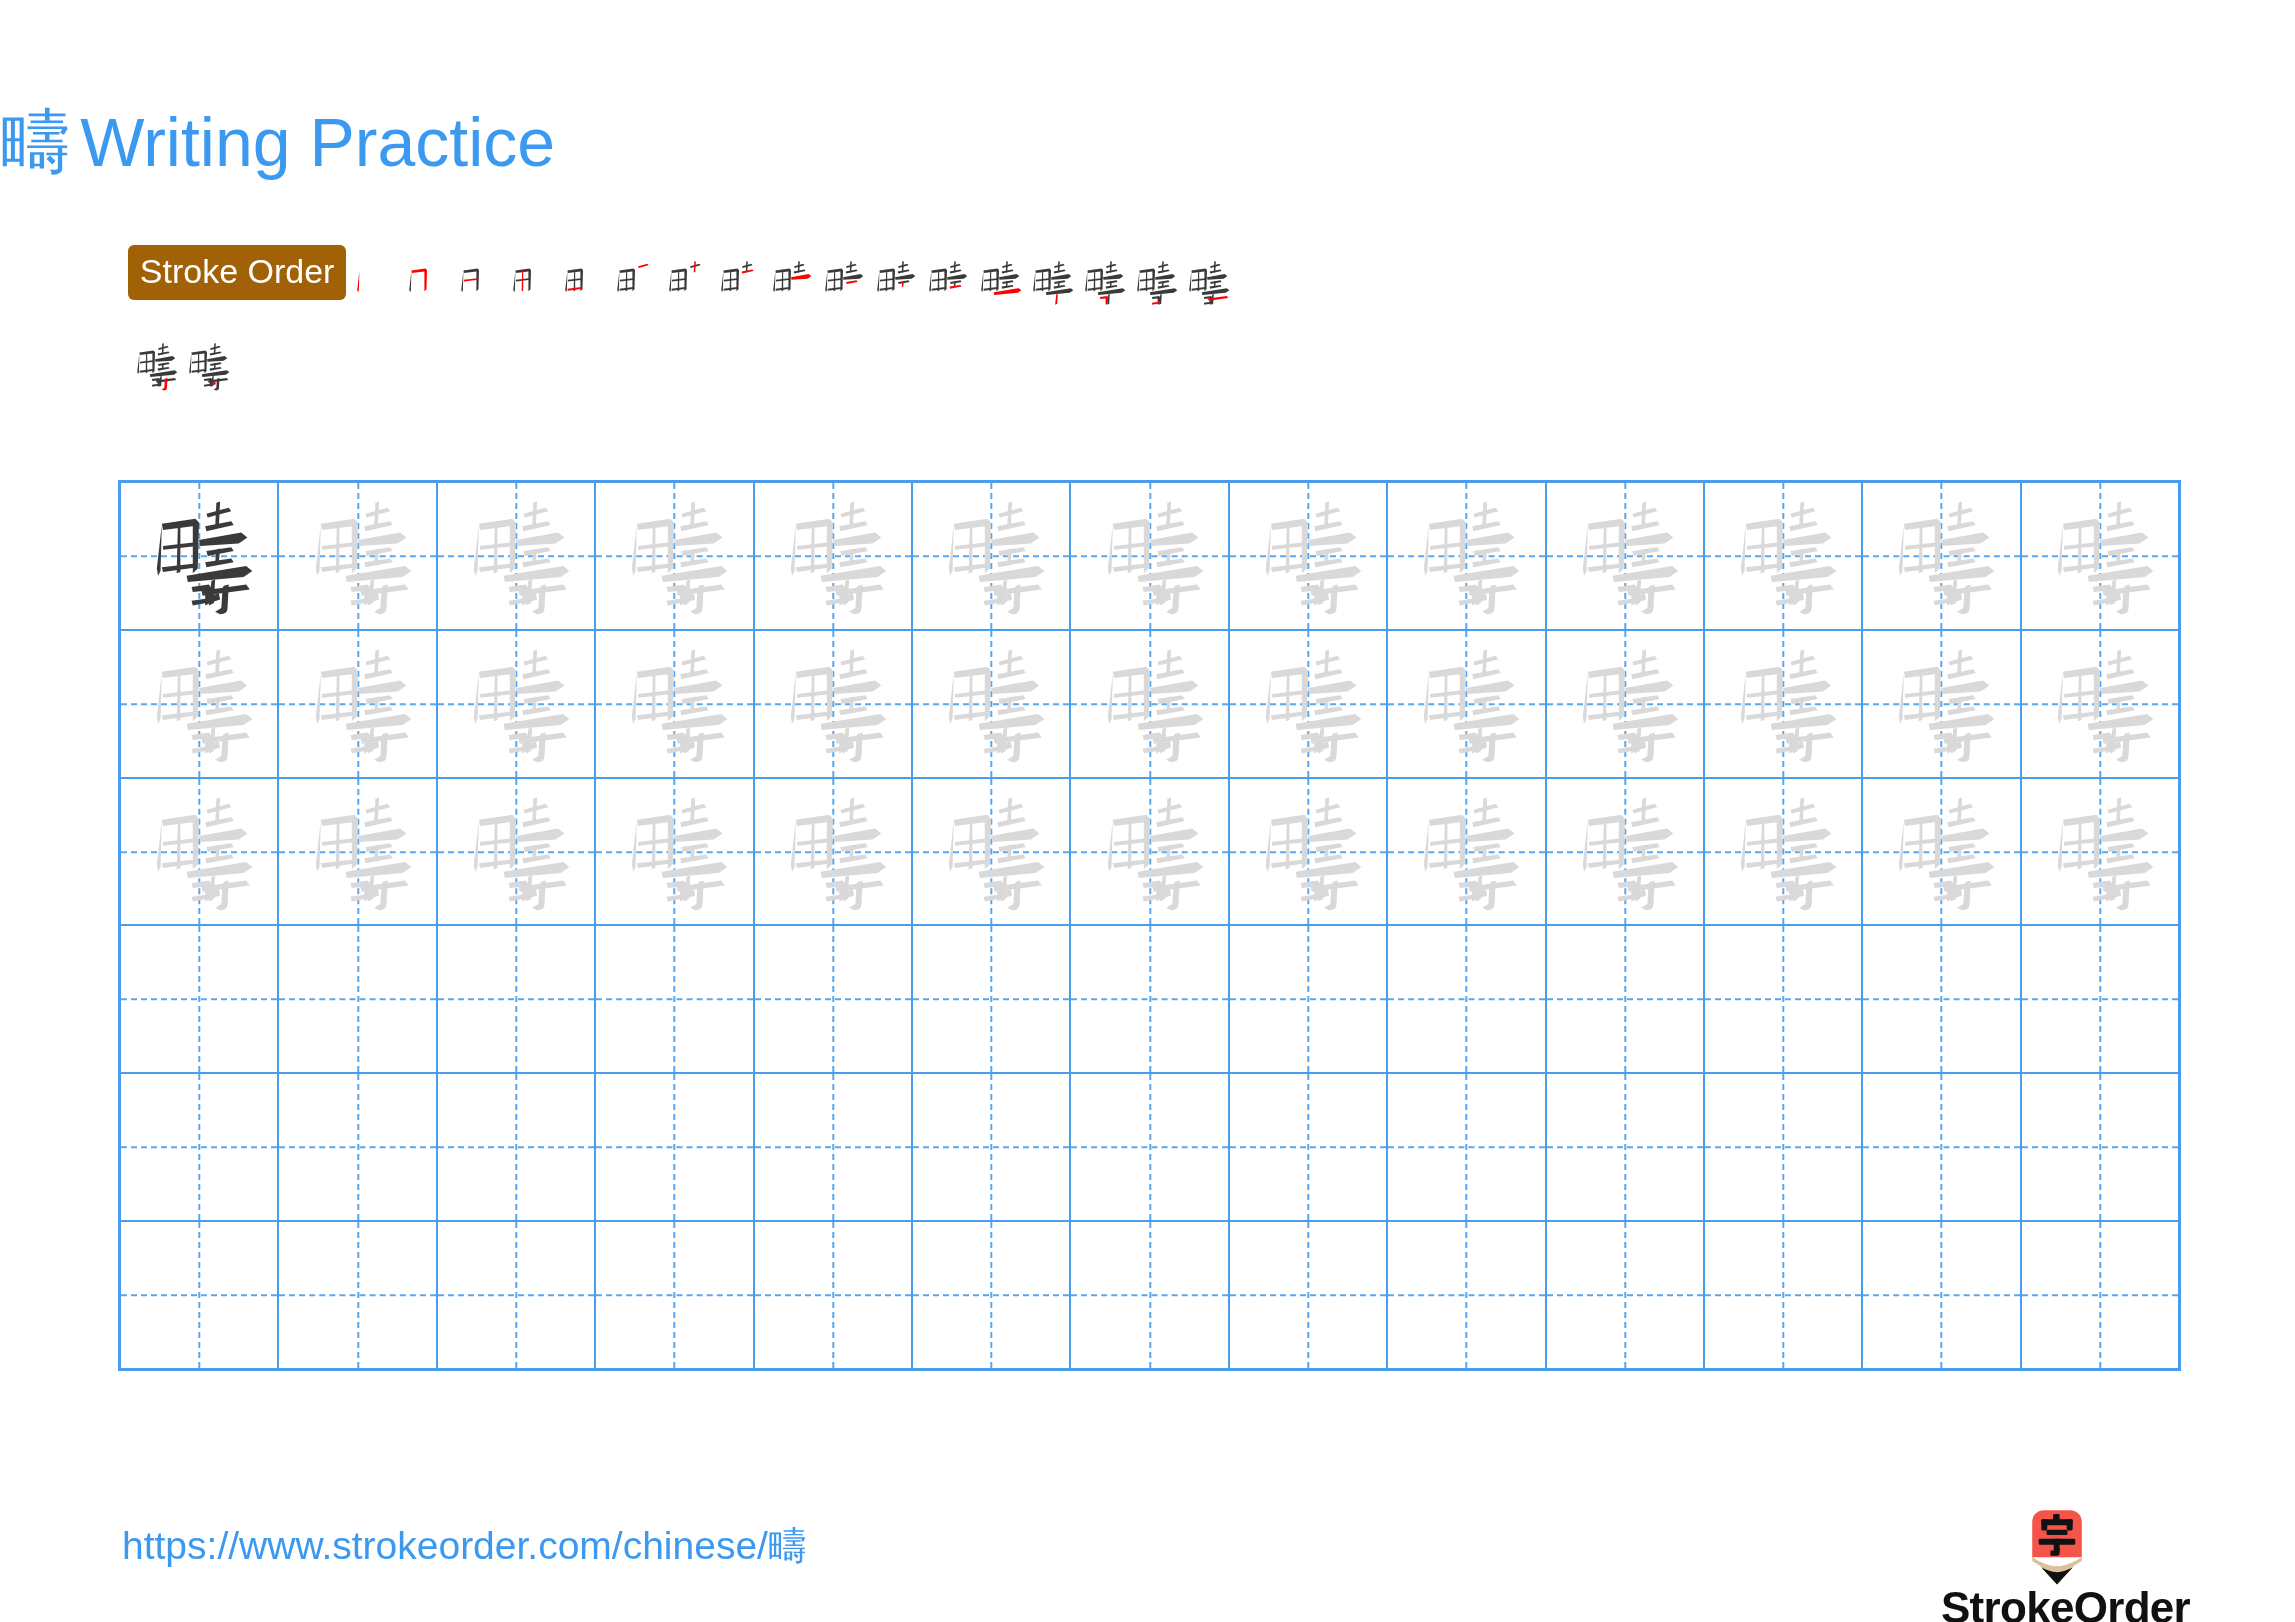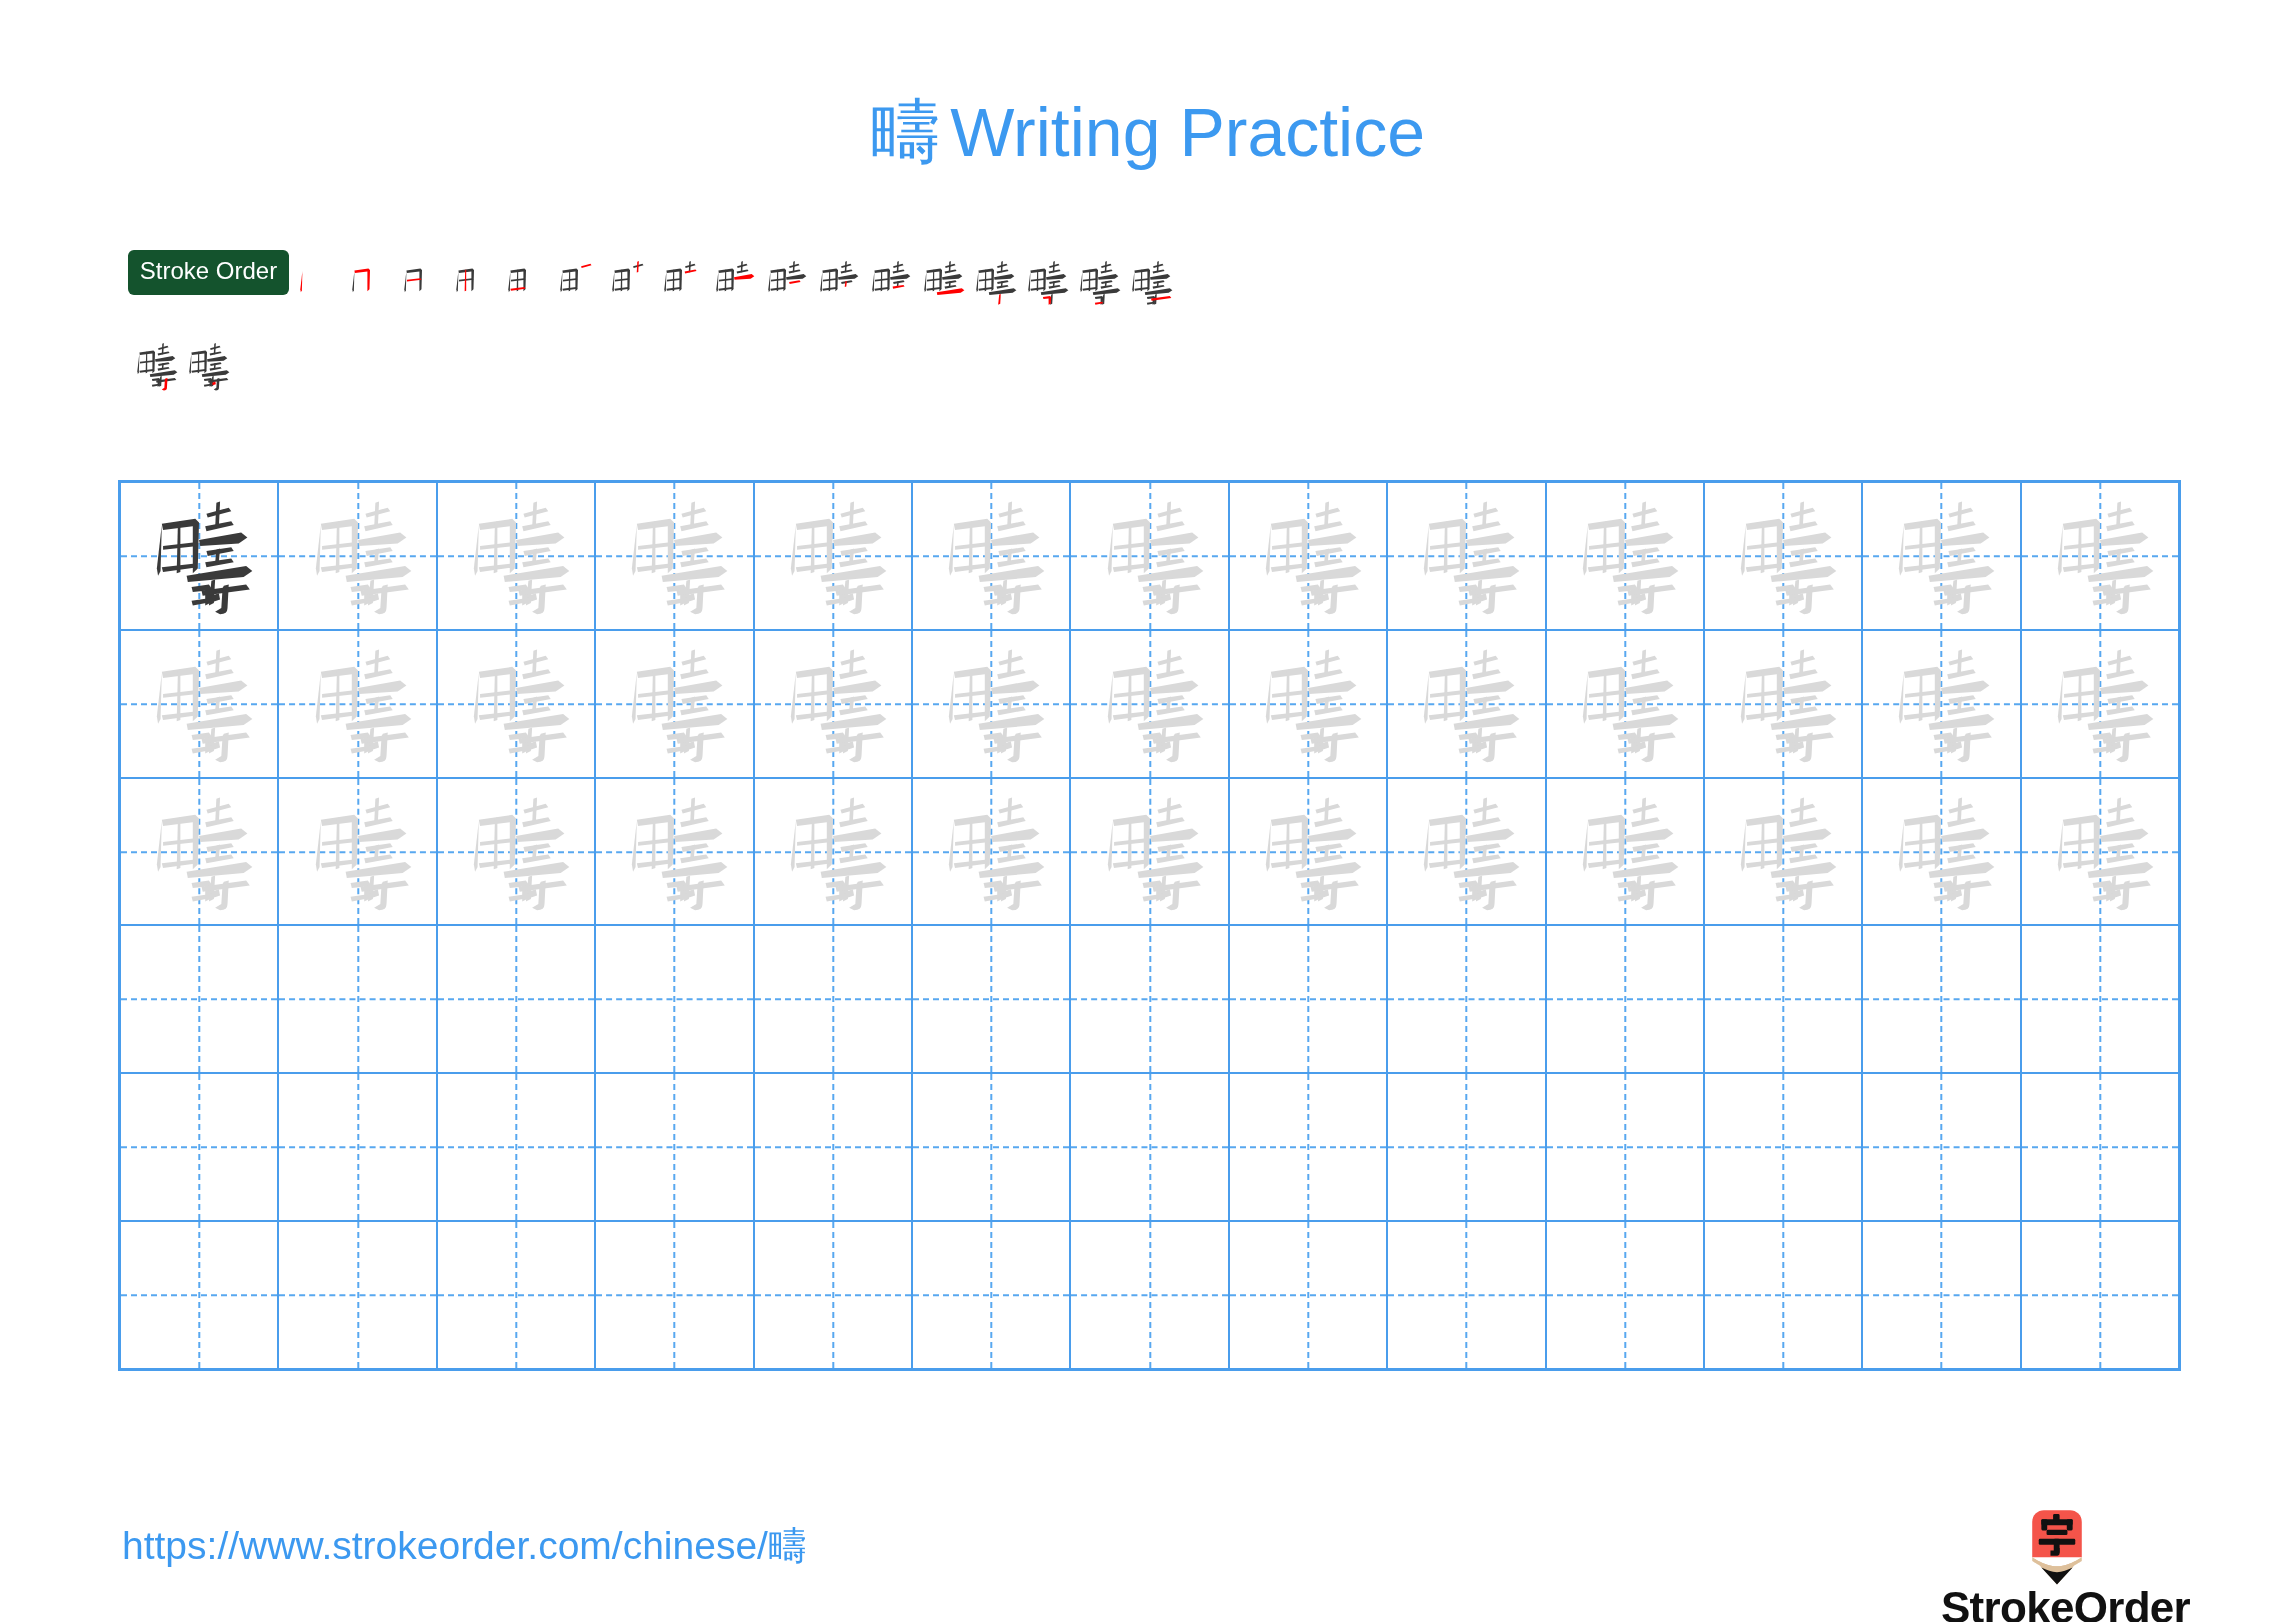--- a/index.html
+++ b/index.html
@@ -11,24 +11,23 @@
     height: 1622px;
     background: #ffffff;
     font-family: "Liberation Sans", sans-serif;
     overflow: hidden;
     position: relative;
   }
 
   
   #title-bar {
     position: absolute;
-    top: 96px;
+    top: 106px;
     left: 0;
     width: 2295px;
-    text-align: center;
     white-space: nowrap;
   }
   .title-char {
     font-size: 71px;
     line-height: 1;
     color: #3C99F0;
     font-family: "DejaVu Sans", sans-serif;
     vertical-align: middle;
     letter-spacing: 0;
   }
@@ -44,23 +43,23 @@
 
   
   #stroke-order-section {
     position: absolute;
     top: 250px;
     left: 128px;
     width: 2094px;
   }
   #stroke-order-badge {
     display: inline-block;
-    background: #14532d;
+    background: #a16207;
     color: #ffffff;
-    font-size: 24px;
+    font-size: 34px;
     line-height: 1;
     padding: 9.2px 11.8px 11.8px 11.8px;
     border-radius: 5.9px;
     vertical-align: middle;
     margin-right: 2.6px;
     position: relative;
     top: -11.8px;
   }
   .stroke-row {
     white-space: nowrap;

